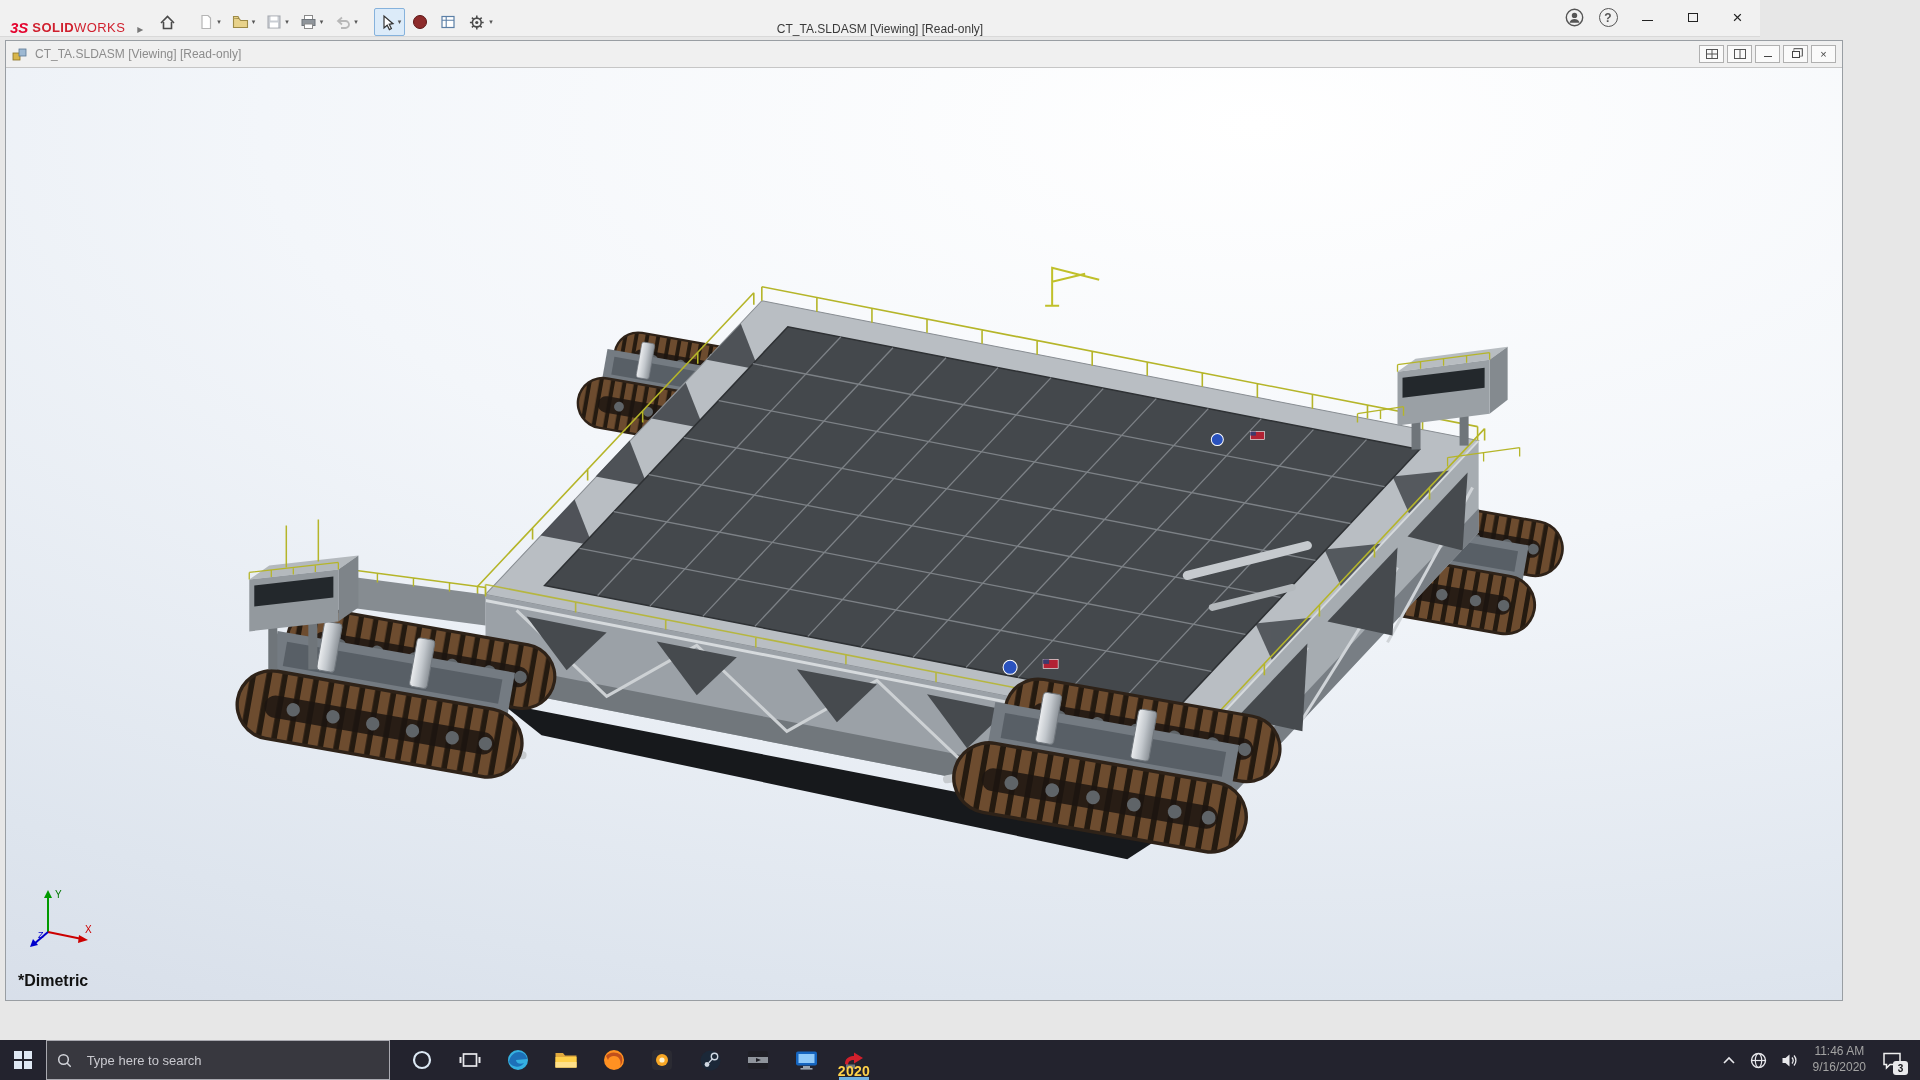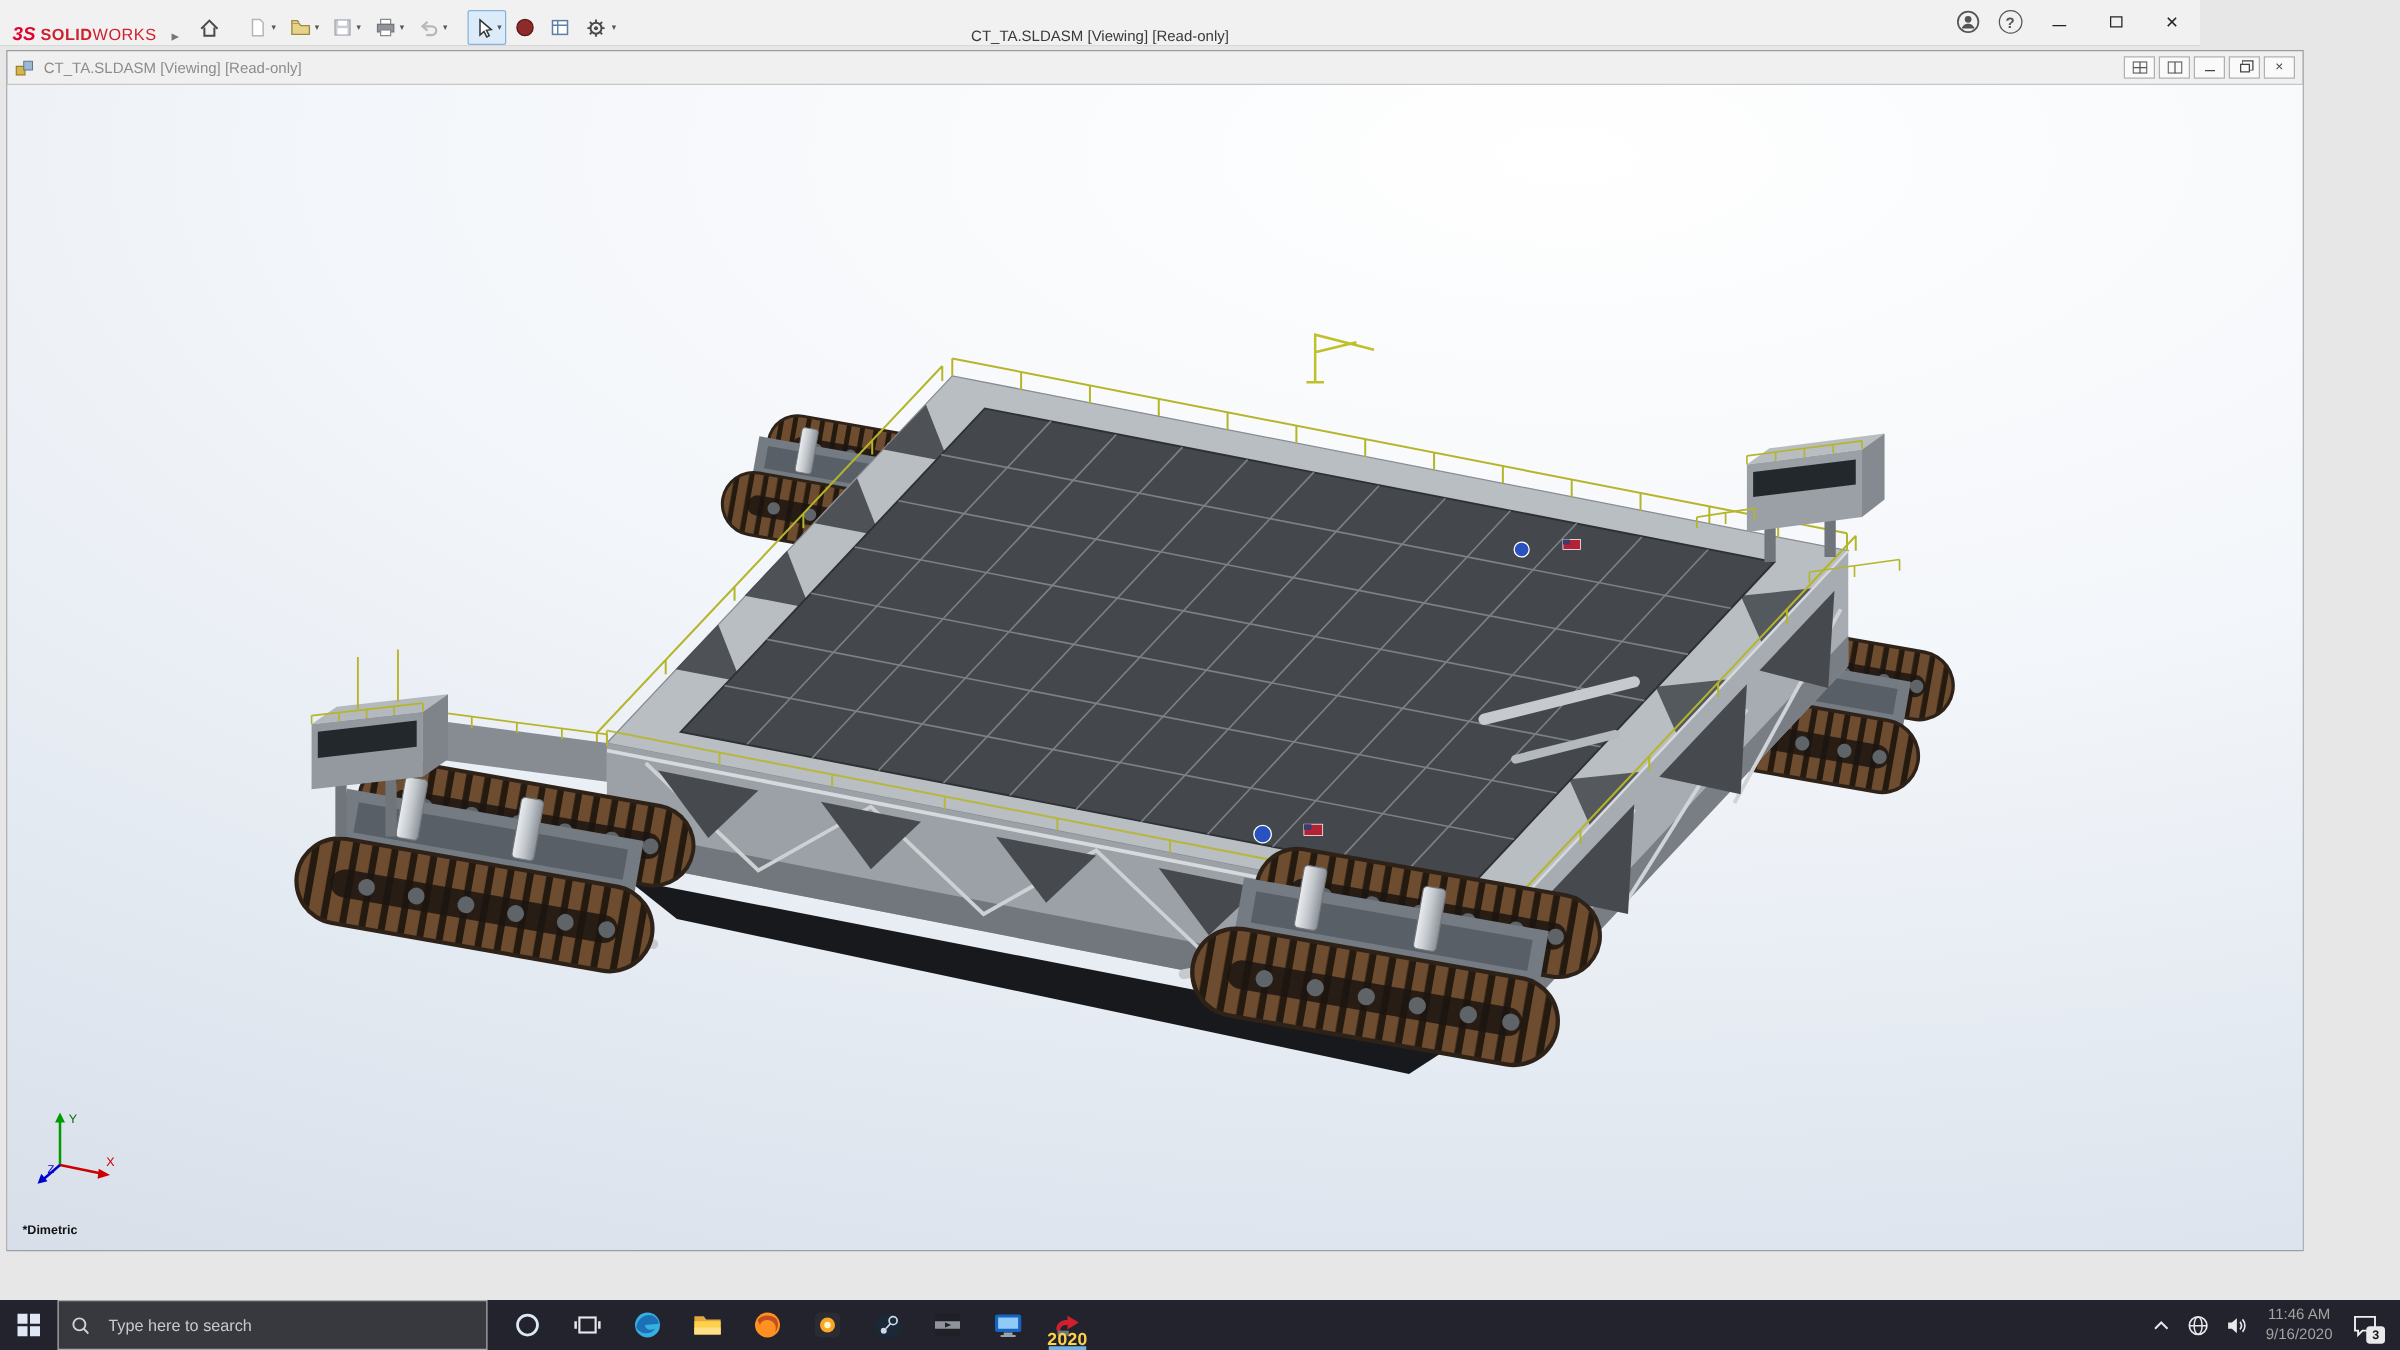--- a/index.html
+++ b/index.html
@@ -42,21 +42,21 @@
              display:flex; align-items:center; justify-content:center; margin-left:3px;
              color:#444; font-size:11px; line-height:1; }
   .doc-glyph-min { width:8px; border-bottom:1.5px solid #444; height:1px; margin-top:5px; }
   .doc-glyph-restore { width:8px; height:7px; border:1.2px solid #444; box-shadow:2px -2px 0 -0.2px #fafafa, 2.2px -2.2px 0 0.6px #444; }
 
   .doc-body { position:relative; height:933px; border-top:1px solid #c6c6c6; overflow:hidden;
               background: radial-gradient(ellipse 135% 115% at 68% 6%,
                           #ffffff 0%, #f3f6fa 40%, #dee5ee 82%, #d6dde8 100%); }
   .model-svg { position:absolute; inset:0; width:100%; height:100%; }
 
-  .view-label { position:absolute; left:12px; bottom:10px; font-size:10px; font-weight:bold;
+  .view-label { position:absolute; left:12px; bottom:10px; font-size:16px; font-weight:bold;
                 color:#111; }
   .triad { position:absolute; left:22px; bottom:48px; }
 
   
   .taskbar { position:absolute; left:0; bottom:0; width:1920px; height:40px;
              background:#23232e; display:flex; align-items:stretch; z-index:5; }
   .start-btn { width:46px; display:flex; align-items:center; justify-content:center; }
   .win-logo { display:grid; grid-template-columns:8px 8px; grid-template-rows:8px 8px; gap:2px; }
   .win-logo span { background:#dfe8f4; display:block; }
   .search-box { width:344px; background:#38383f; border:1px solid #a9a9b0;

